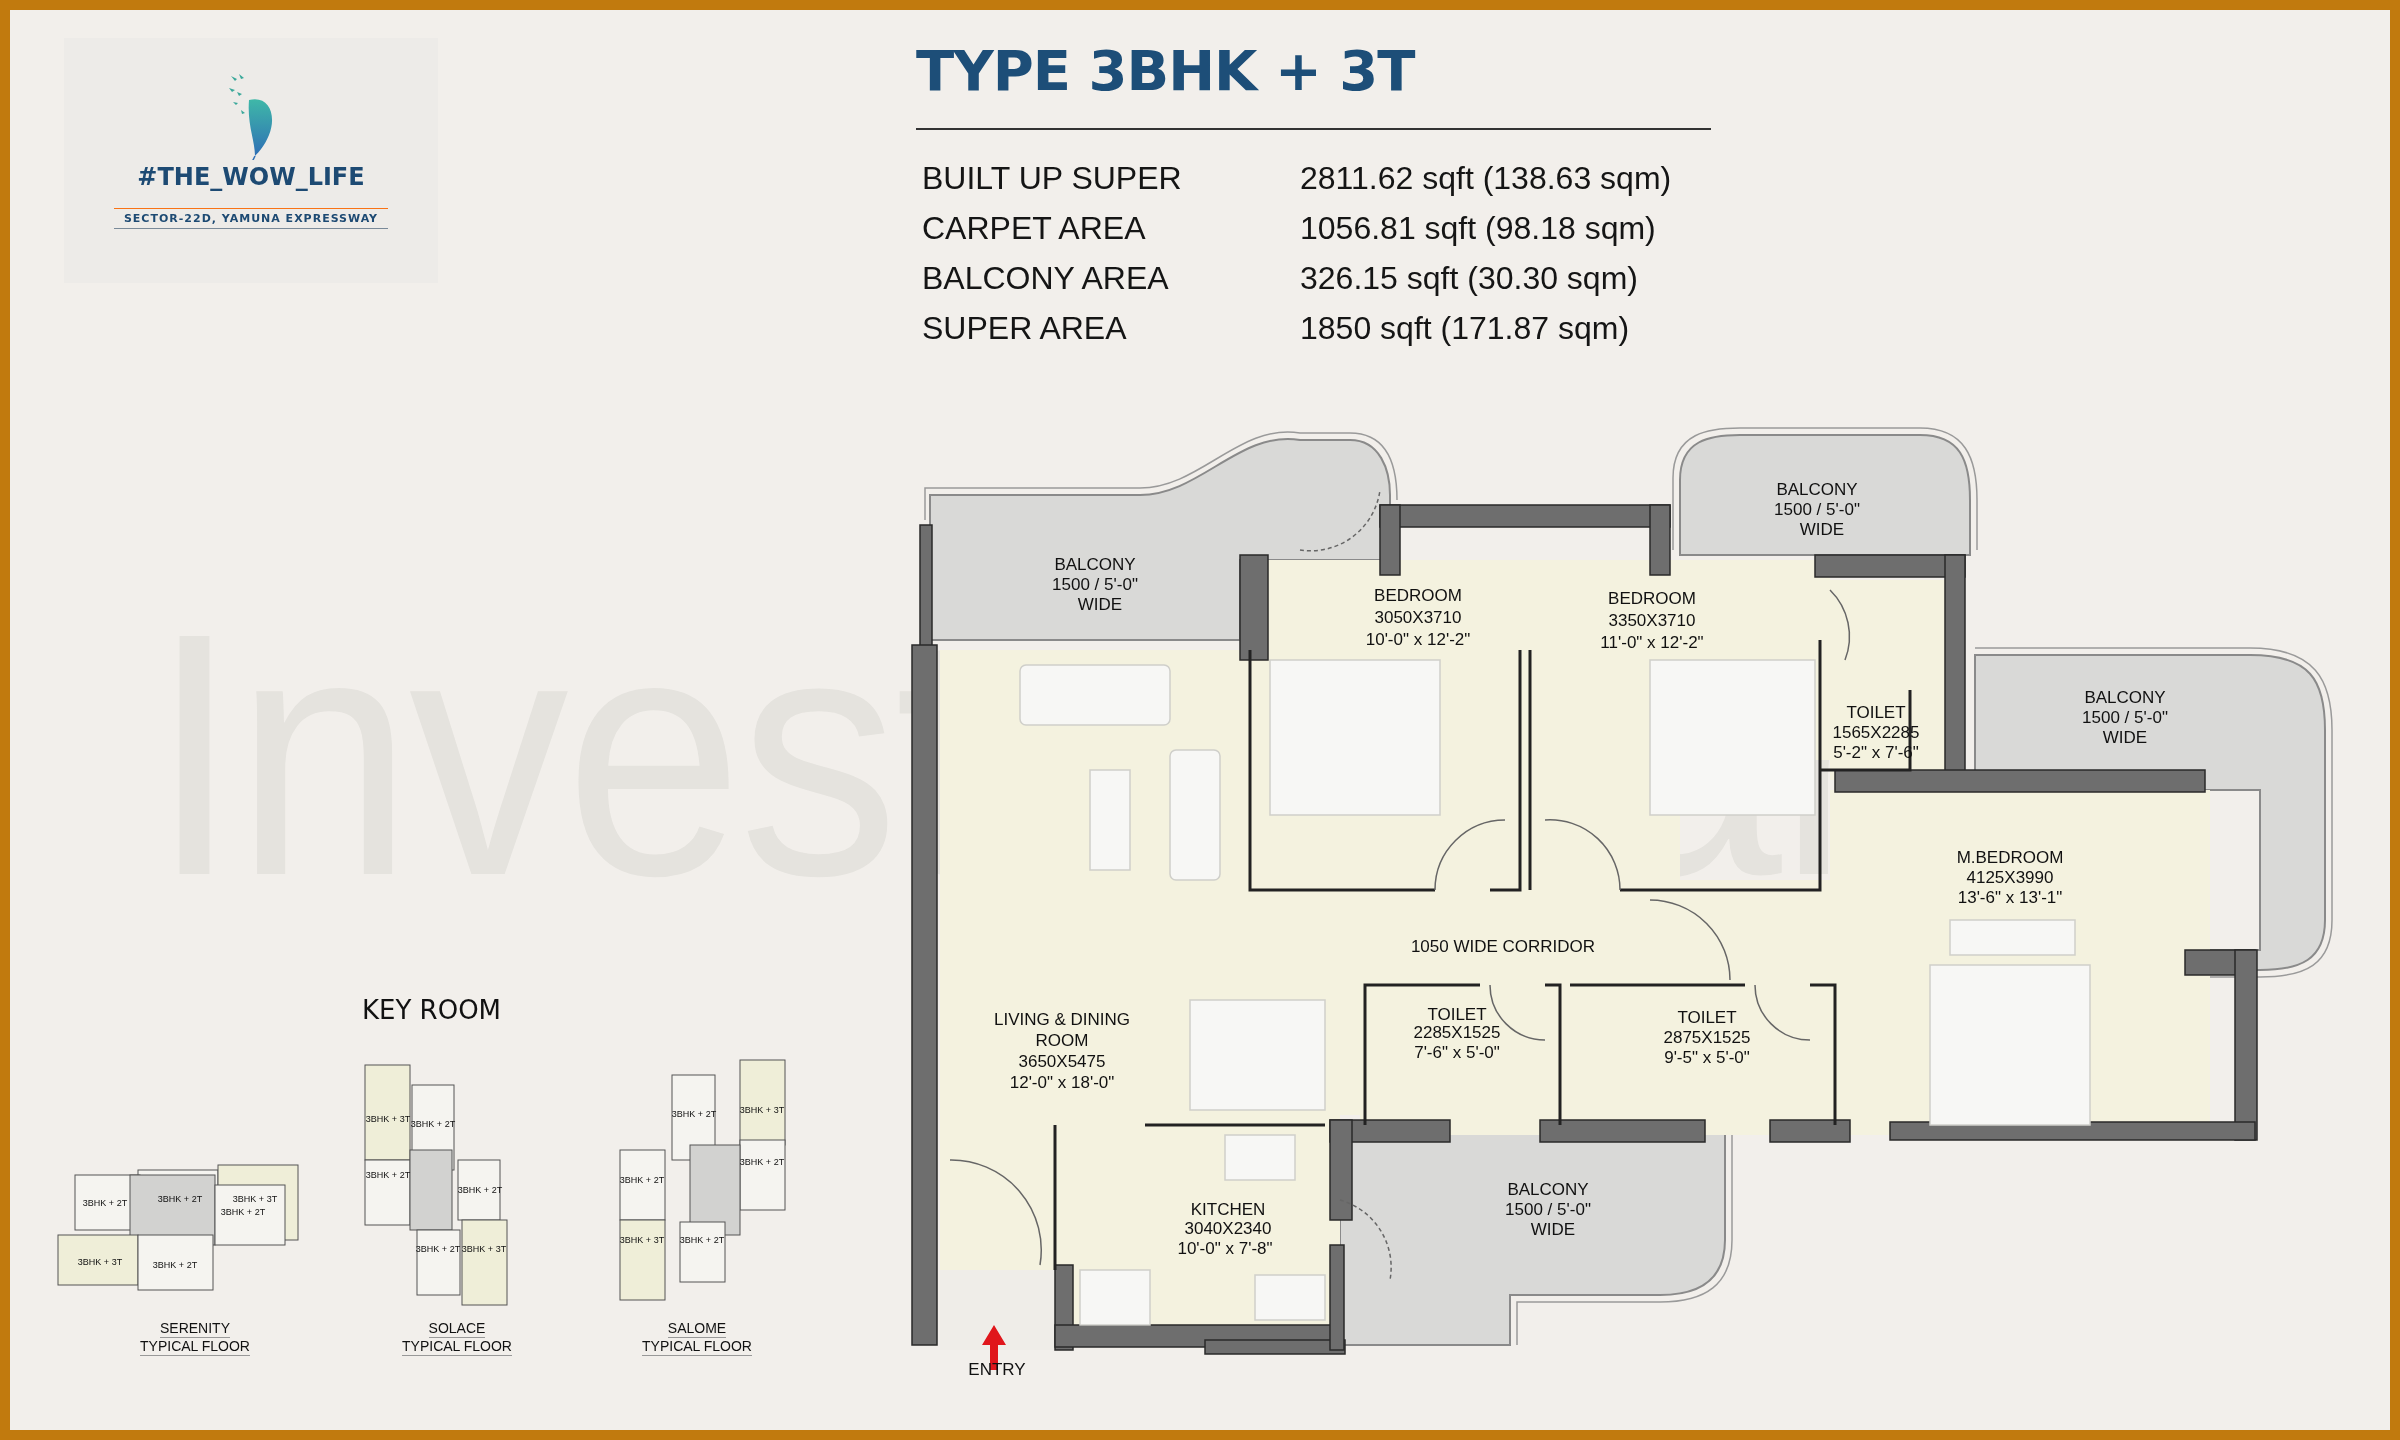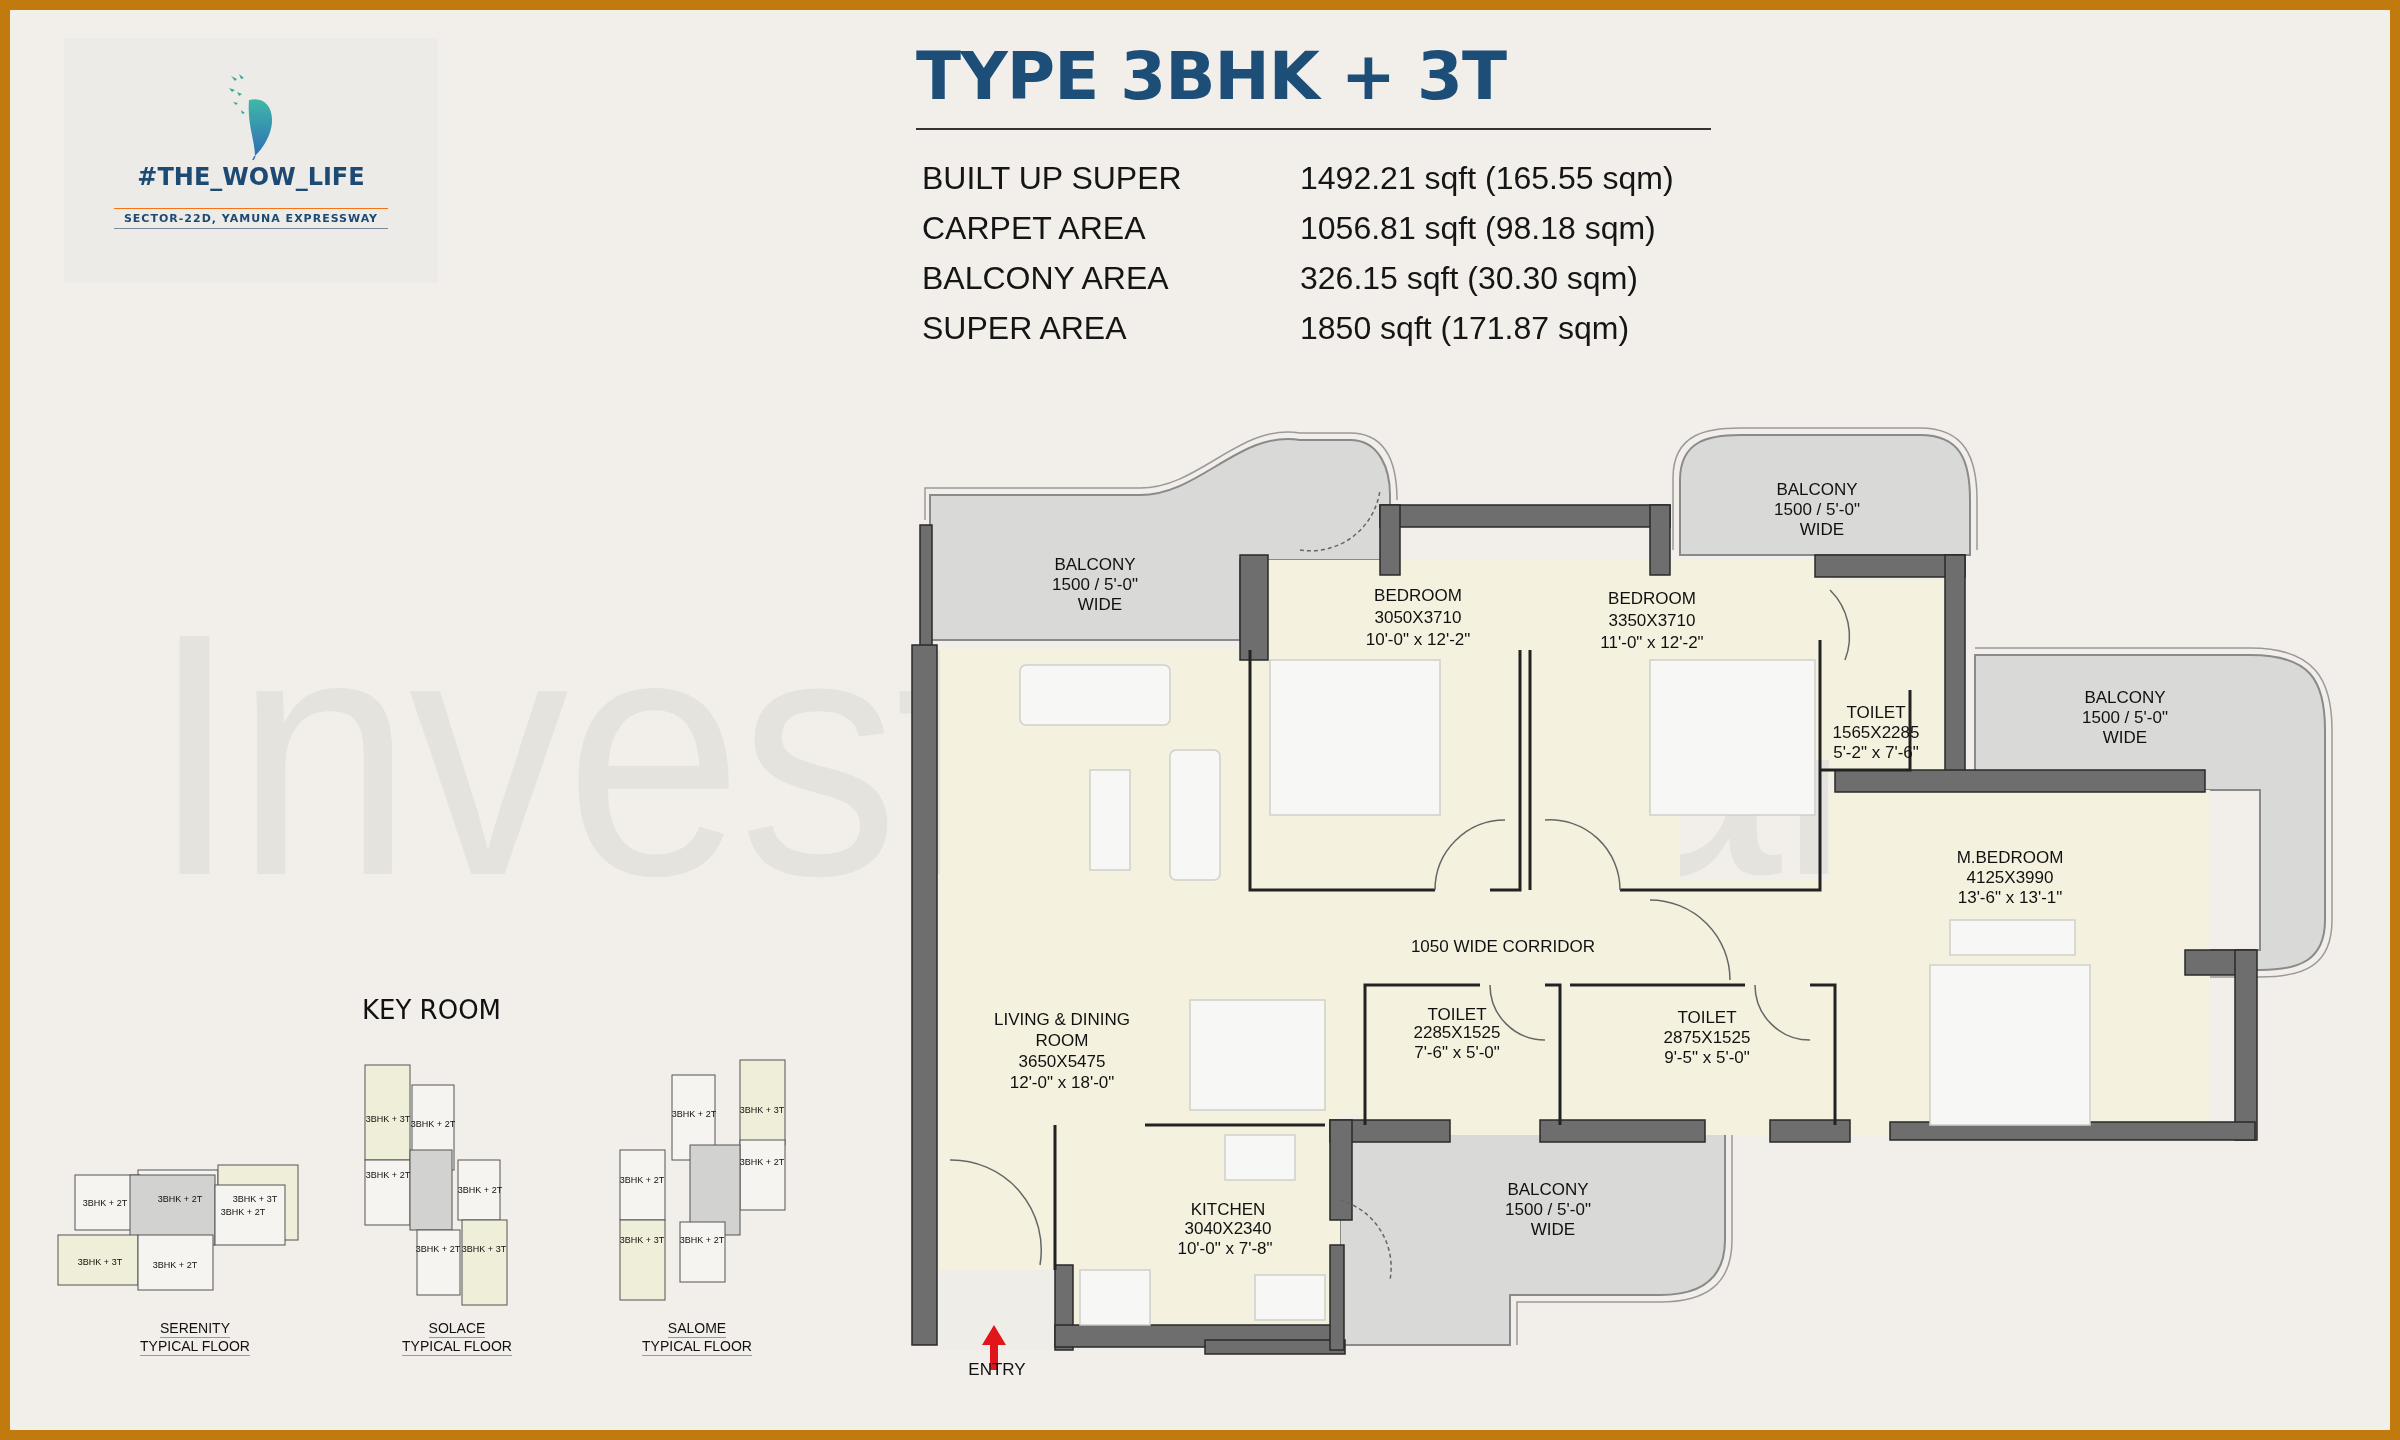--- a/index.html
+++ b/index.html
@@ -24,21 +24,21 @@
   .logo-sub {
     position:absolute; left:50px; right:50px; top:170px; text-align:center;
     font-family:"DejaVu Sans", sans-serif; font-size:11px; font-weight:bold;
     color:#1D4A73; letter-spacing:1px;
     border-top:1px solid #f97316; border-bottom:1px solid #7A8A99; padding:3px 0;
   }
   .feather { position:absolute; left:155px; top:32px; }
 
   .title {
     position:absolute; left:906px; top:28px;
-    font-family:"DejaVu Sans", sans-serif; font-weight:bold; font-size:66px;
+    font-family:"DejaVu Sans", sans-serif; font-weight:bold; font-size:56px;
     color:#1D4E78; letter-spacing:-1px;
   }
   .title-rule { position:absolute; left:906px; top:118px; width:795px; height:2px; background:#333; }
   .areas { position:absolute; left:912px; top:150px; }
   .area-row { position:relative; height:50px; font-size:32px; color:#151515; }
   .area-label { position:absolute; left:0; top:0; white-space:nowrap; }
   .area-value { position:absolute; left:378px; top:0; white-space:nowrap; }
 
   .watermark {
     position:absolute; left:140px; top:560px; font-size:320px; color:#E3E1DC;
@@ -74,21 +74,21 @@
     <div class="logo-sub">SECTOR-22D, YAMUNA EXPRESSWAY</div>
   </div>
 
   <div class="watermark">Investor Mart</div>
 
   <div class="title">TYPE 3BHK + 3T</div>
   <div class="title-rule"></div>
   <div class="areas">
     <div class="area-row">
       <span class="area-label">BUILT UP SUPER</span>
-      <span class="area-value">1492.21 sqft (165.55 sqm)</span>
+      <span class="area-value">2811.62 sqft (138.63 sqm)</span>
     </div>
     <div class="area-row">
       <span class="area-label">CARPET AREA</span>
       <span class="area-value">1056.81 sqft (98.18 sqm)</span>
     </div>
     <div class="area-row">
       <span class="area-label">BALCONY AREA</span>
       <span class="area-value">326.15 sqft (30.30 sqm)</span>
     </div>
     <div class="area-row">

